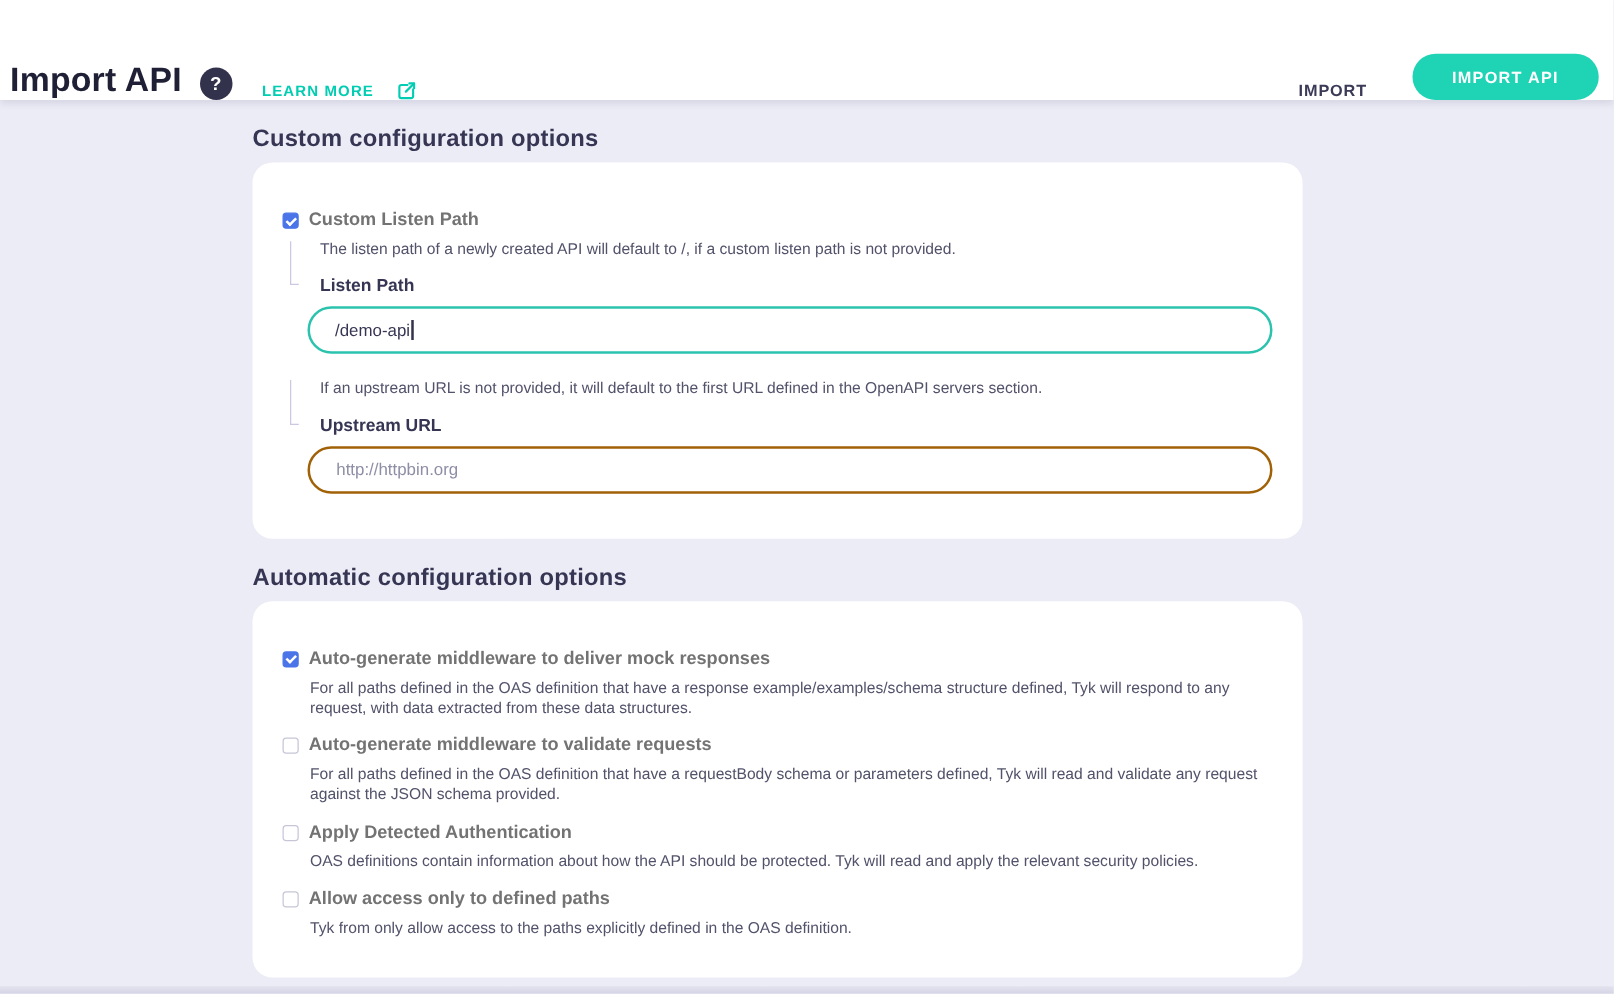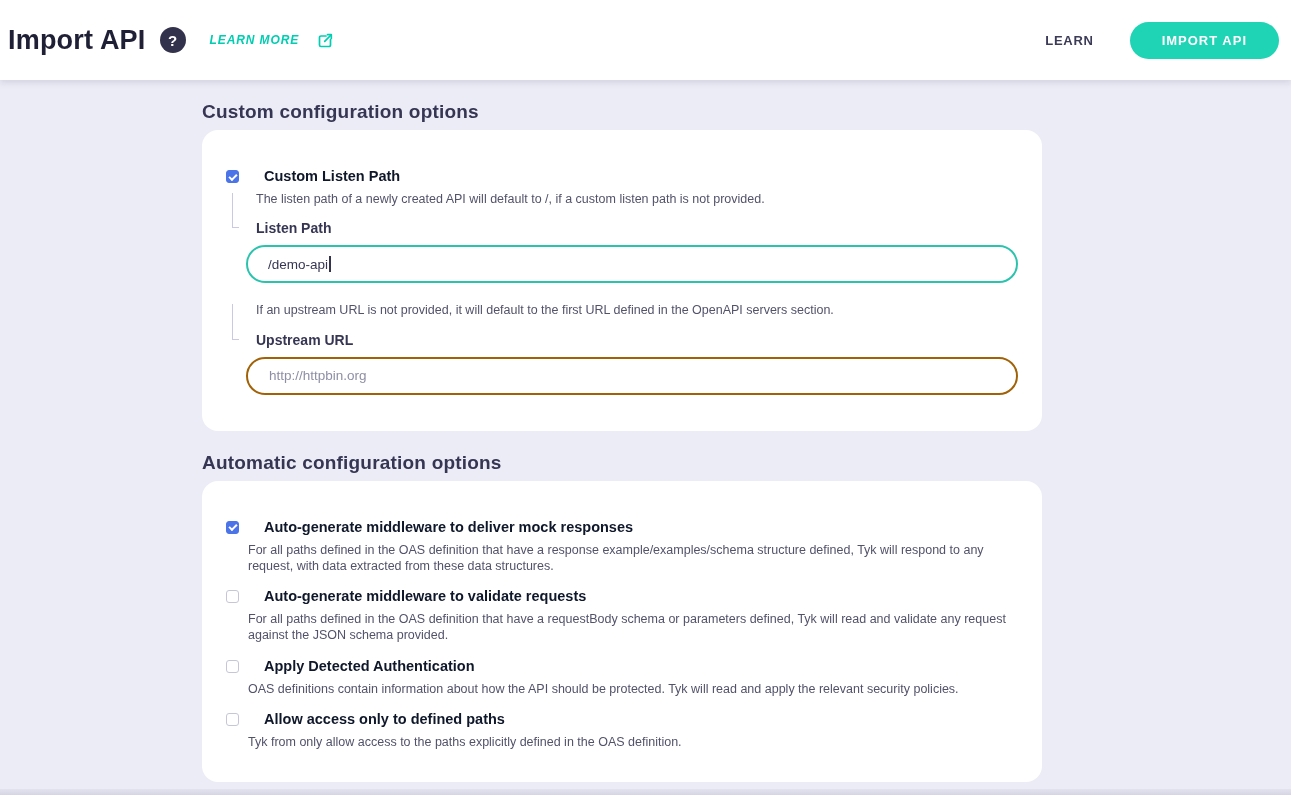--- a/index.html
+++ b/index.html
@@ -9,38 +9,38 @@
     background:#ececf6;
     position:relative;
     overflow:hidden;
     color:#363654;
   }
 
   
   .header {
     position:relative; z-index:5;
     height:80px; background:#ffffff;
-    display:flex; align-items:center;
+    display:flex; align-items:flex-end;
     padding:0 12px 0 8px;
     box-shadow:0 3px 6px rgba(70,70,110,0.14);
   }
   .page-title {
     font-size:27px; font-weight:700; color:#1f1f36; letter-spacing:0.2px;
   }
   .help-btn {
     width:26px; height:26px; border-radius:50%;
     background:#32324c; color:#ffffff;
     font-size:15px; font-weight:700;
     display:flex; align-items:center; justify-content:center;
     margin-left:14px; cursor:pointer;
   }
   .learn-more {
     margin-left:24px; display:flex; align-items:center; gap:19px;
     color:#00cdb1; font-size:12px; font-weight:700; letter-spacing:0.9px;
-    text-decoration:none; cursor:pointer;font-style:italic;
+    text-decoration:none; cursor:pointer;
   }
   .learn-more svg { display:block; }
   .header-spacer { flex:1; }
   .cancel-btn {
     background:none; border:none; cursor:pointer;
     font-family:inherit; font-size:13px; font-weight:700;
     color:#3b3b58; letter-spacing:0.7px; margin-right:36px;
   }
   .import-btn {
     border:none; cursor:pointer; font-family:inherit;
@@ -55,22 +55,22 @@
     font-size:19px; font-weight:600; color:#363654;
     letter-spacing:0.2px; margin:21px 0 7px;
   }
   .card {
     background:#ffffff; border-radius:16px;
     padding:38px 24px 36px 24px;
   }
 
   
   .cb-row {
-    display:flex; align-items:center; gap:25px;
-    font-size:14.5px; font-weight:700; color:#0f172a;
+    display:flex; align-items:center; gap:8px;
+    font-size:14.5px; font-weight:700; color:#737373;
     line-height:17px; cursor:pointer;
   }
   .checkbox {
     width:13px; height:13px; flex:none;
     border:1px solid #c6c6d8; border-radius:3px;
     background:#ffffff; position:relative; cursor:pointer;
   }
   .checkbox.checked { background:#4a74e8; border-color:#4a74e8; }
   .checkbox.checked::after {
     content:''; position:absolute; left:2px; top:2.5px;
@@ -133,21 +133,21 @@
     <span>LEARN MORE</span>
     <span>
       <svg width="15" height="15" viewBox="0 0 15 15" fill="none">
         <path d="M12.5 6.5 V12 a1.5 1.5 0 0 1 -1.5 1.5 H3 a1.5 1.5 0 0 1 -1.5 -1.5 V4.5 A1.5 1.5 0 0 1 3 3 h5" stroke="#00cdb1" stroke-width="1.7" stroke-linecap="round"></path>
         <path d="M6.7 8.3 L13 2" stroke="#00cdb1" stroke-width="1.7" stroke-linecap="round"></path>
         <path d="M9.5 1.7 h3.8 v3.8" stroke="#00cdb1" stroke-width="1.7" stroke-linecap="round" stroke-linejoin="round"></path>
       </svg>
     </span>
   </a>
   <div class="header-spacer"></div>
-  <button class="cancel-btn">LEARN</button>
+  <button class="cancel-btn">IMPORT</button>
   <button class="import-btn">IMPORT API</button>
 </div>
 
 <div class="main">
 
   <h2 class="section-heading">Custom configuration options</h2>
   <div class="card">
 
     <div class="cfg-group">
       <label class="cb-row">

